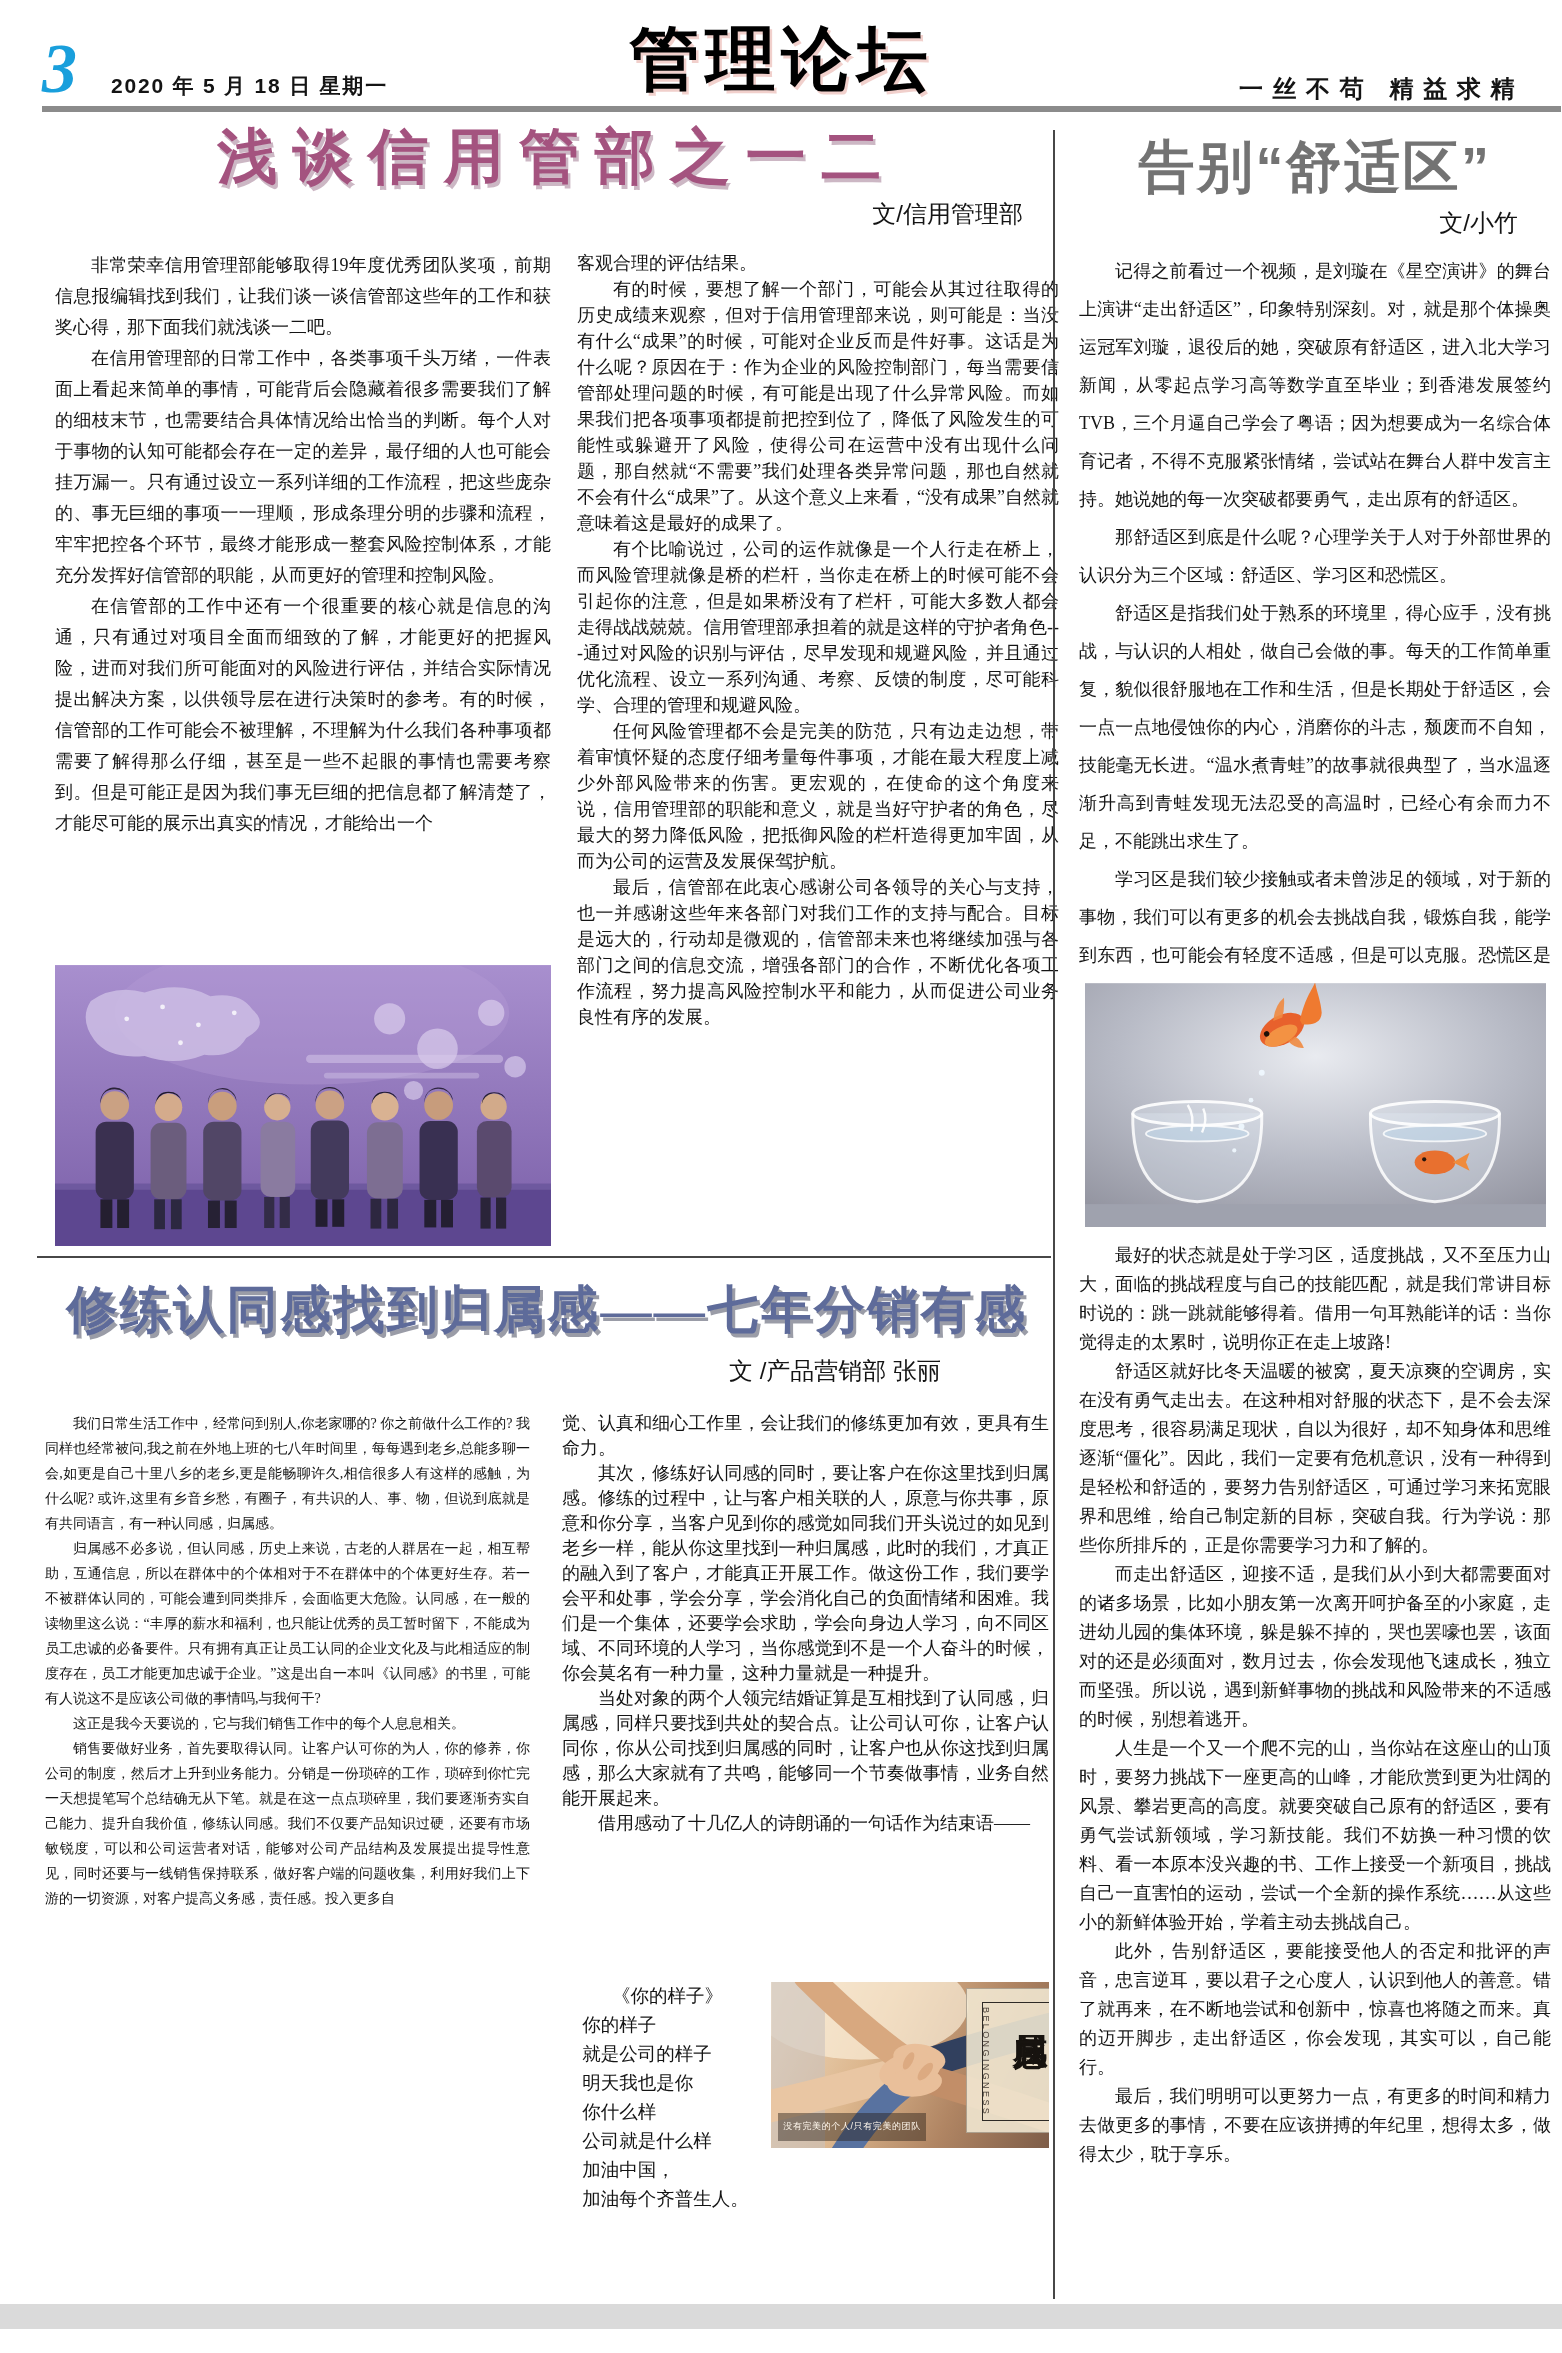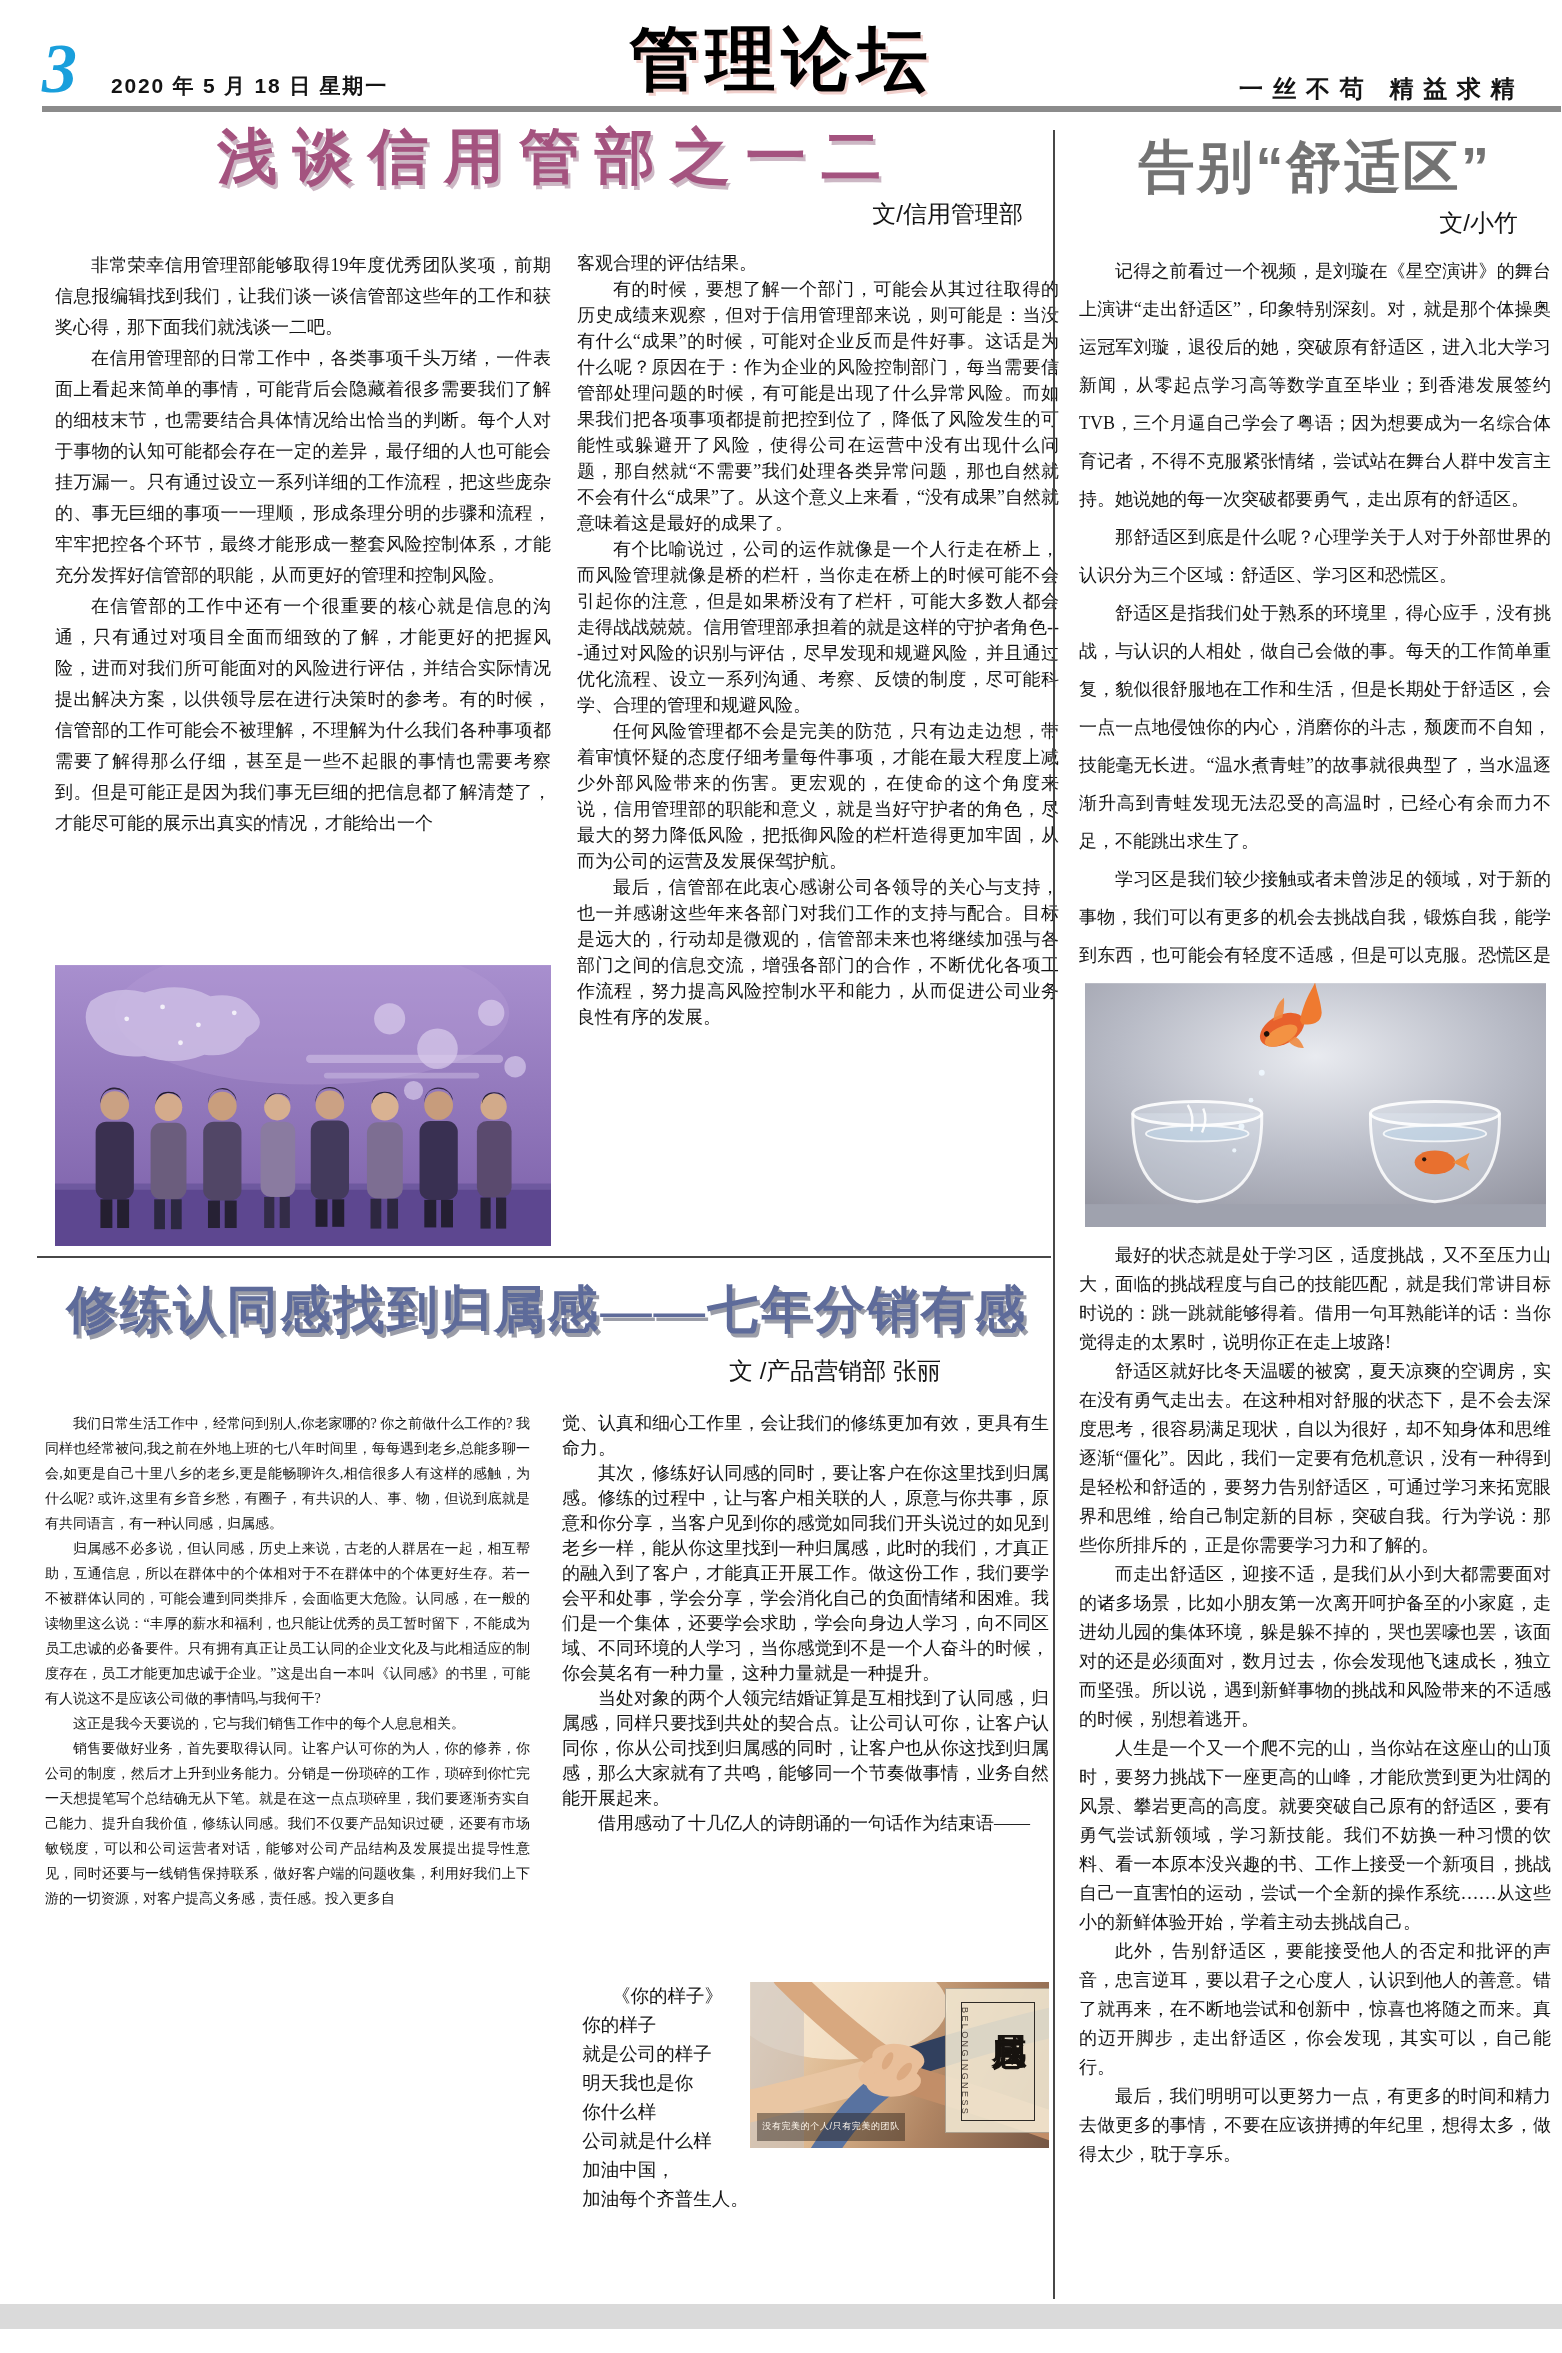--- a/index.html
+++ b/index.html
@@ -45,21 +45,21 @@
   
   .a3{position:absolute;left:45px;top:1280px;width:1004px;}
   .a3-title{text-align:center;font-size:51px;line-height:1.2;font-weight:900;color:#5e6b9a;letter-spacing:2.4px;
             font-family:"Liberation Serif","DejaVu Serif",serif;text-shadow:3px 3.6px 0.6px rgba(30,35,60,.45);}
   .a3 .byline{margin-top:14.3px;padding-right:108px;}
   .a3-cols{display:flex;gap:32px;margin-top:24px;}
   .a3-c1{width:485px;height:883px;overflow:hidden;font-size:14px;line-height:25px;}
   .a3-c2{width:487px;height:883px;overflow:hidden;font-size:18px;line-height:25px;
          display:flex;flex-direction:column;}
   .a3-c2 .text{height:560px;overflow:hidden;}
-  .poem-row{display:flex;margin-top:10.8px;gap:8px;}
+  .poem-row{display:flex;margin-top:10.8px;gap:29px;}
   .poem{width:160px;font-size:18.5px;line-height:29px;padding-left:20.3px;flex:0 0 auto;}
   .poem .ptitle{text-indent:1.6em;}
   .poem div{white-space:nowrap;}
   .hands-photo{position:relative;width:311px;height:166px;flex:0 0 auto;overflow:hidden;
                background:linear-gradient(115deg,#f2dfc6 0%,#dcb68d 34%,#b08563 62%,#6f5140 100%);}
   .hands-photo svg{position:absolute;left:0;top:0;}
   .hands-panel{position:absolute;right:8.4px;top:6px;width:106px;height:143px;
                background:rgba(243,233,212,.88);border:0.6px solid rgba(60,50,40,.35);}
   .hands-frame{position:absolute;right:16.7px;top:13px;width:72px;height:117px;border:1.2px solid #2e2a26;}
   .vtext{writing-mode:vertical-rl;}

